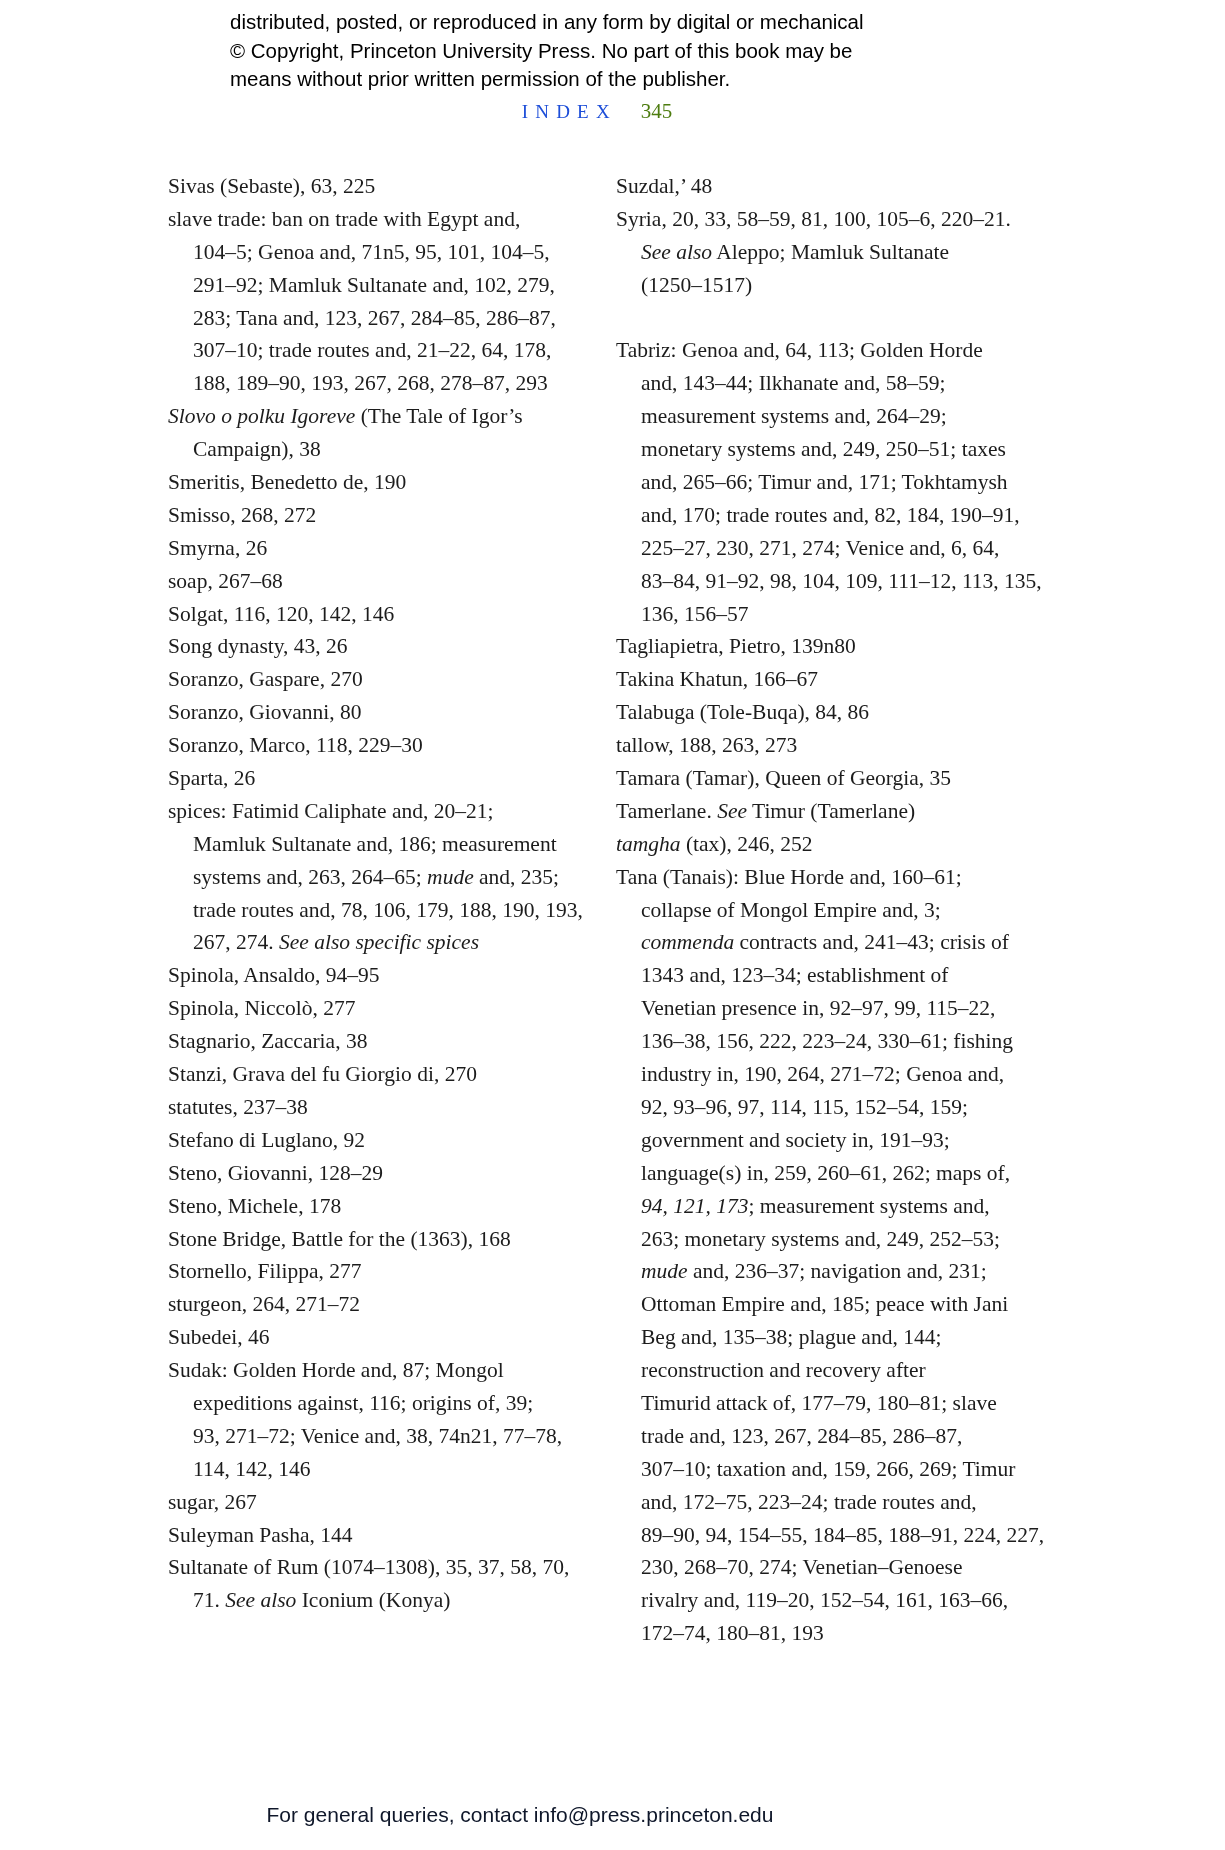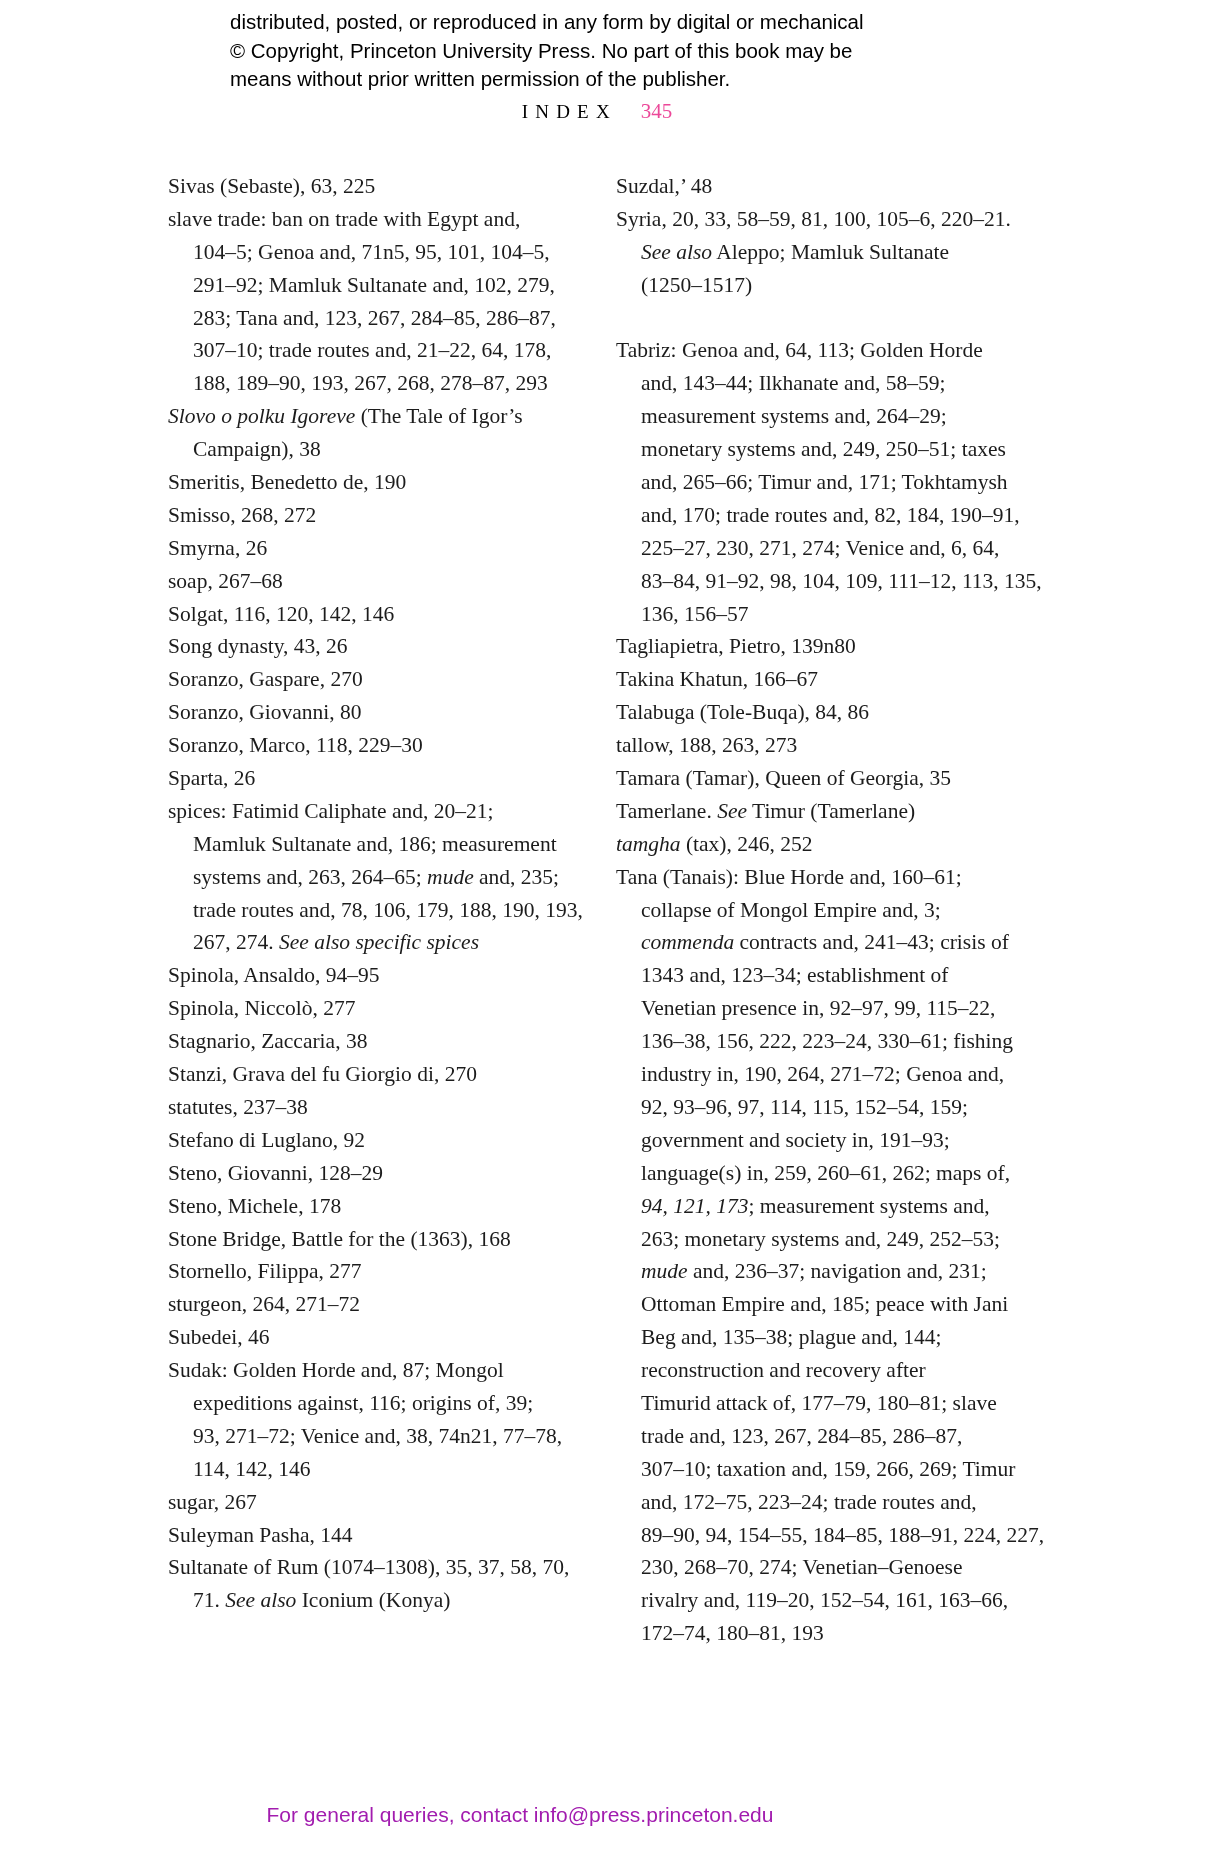--- a/index.html
+++ b/index.html
@@ -24,26 +24,26 @@
     position: absolute;
     left: 0;
     top: 99px;
     width: 1194px;
     text-align: center;
     white-space: nowrap;
   }
   .index-word {
     font-size: 19px;
     letter-spacing: 0.38em;
-    color: #000000;
+    color: #1d4ed8;
   }
   .page-num {
     font-size: 21px;
     margin-left: 24px;
-    color: #ec4899;
+    color: #4d7c0f;
   }
   .columns {
     position: absolute;
     left: 168px;
     top: 170px;
     display: flex;
     gap: 46px;
   }
   .col {
     font-size: 21.5px;
@@ -57,21 +57,21 @@
   .line.blank { }
   .it { font-style: italic; }
   .footer {
     position: absolute;
     top: 1803px;
     left: 0;
     width: 1040px;
     text-align: center;
     font-family: "Liberation Sans", sans-serif;
     font-size: 21px;
-    color: #a21caf;
+    color: #0f172a;
   }
 </style>
 </head>
 <body>
 
 <div class="copyright">
   <div>distributed, posted, or reproduced in any form by digital or mechanical</div>
   <div>© Copyright, Princeton University Press. No part of this book may be</div>
   <div>means without prior written permission of the publisher.</div>
 </div>

